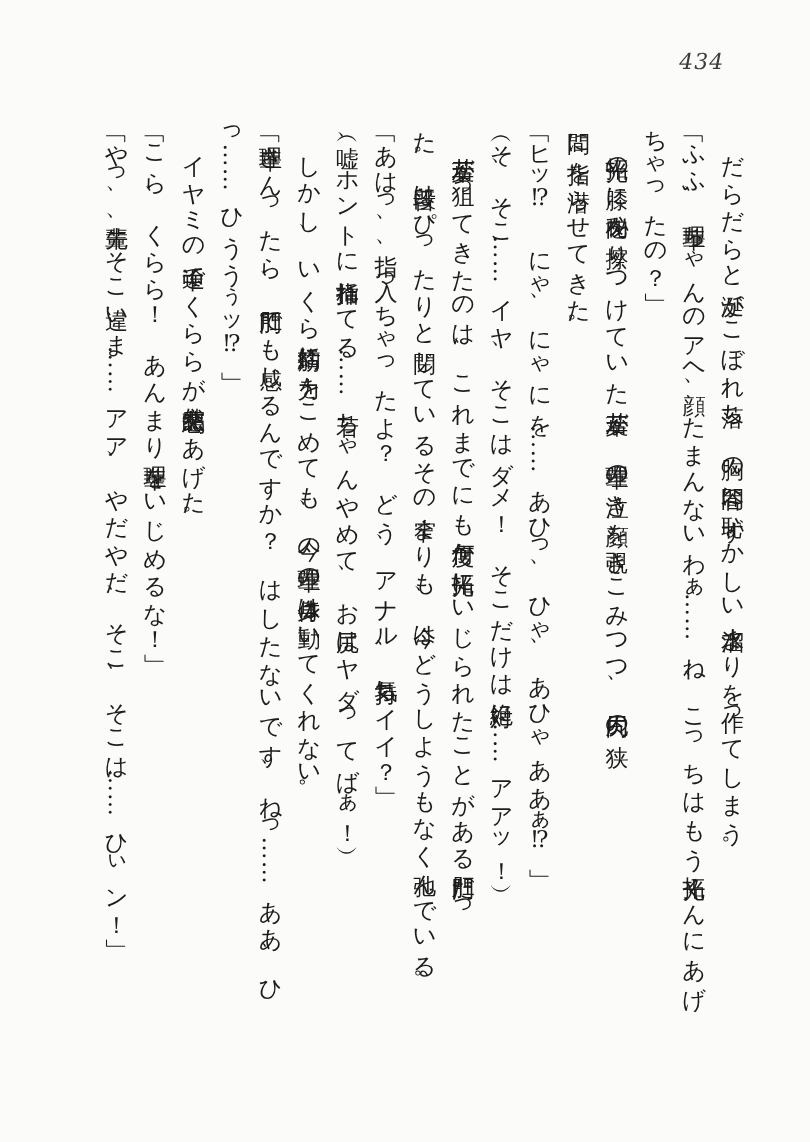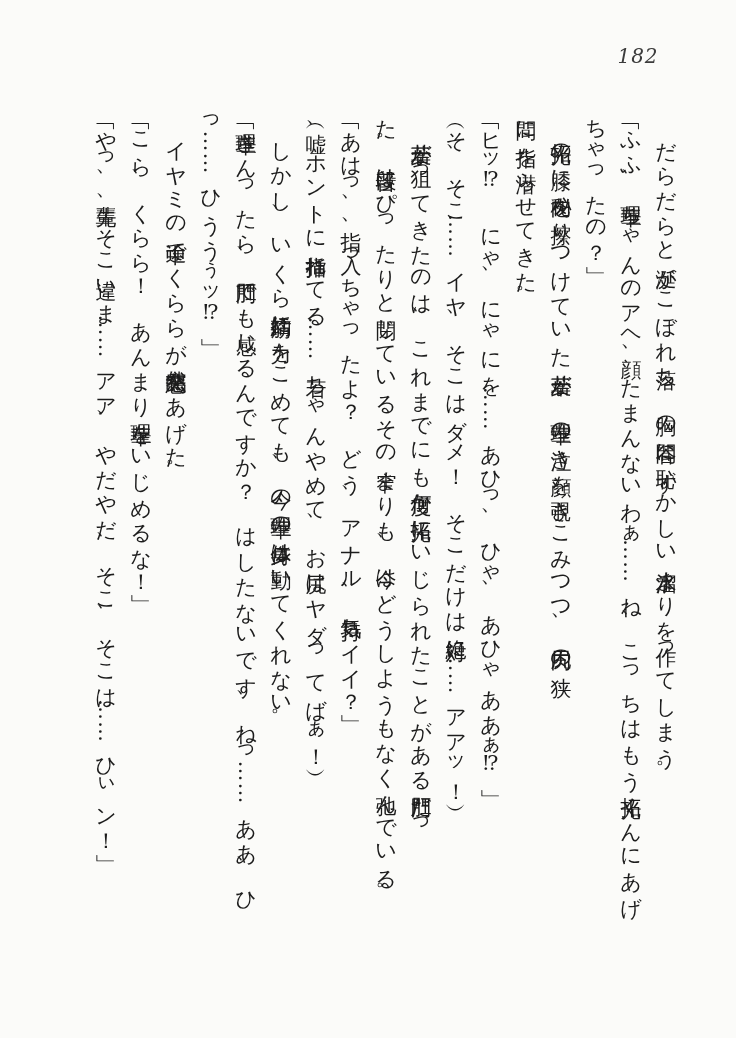--- a/index.html
+++ b/index.html
@@ -42,21 +42,21 @@
     white-space: pre;
     overflow: visible;
   }
   .ind0 { text-indent: 0; }
   .indh { text-indent: 11px; }  
   .ind1 { text-indent: 22px; }  
 </style>
 </head>
 <body>
 
-<div class="page-number">182</div>
+<div class="page-number">434</div>
 
 <div class="text-block">
   <div class="vline ind1">だらだらと涎がこぼれ落ち、胸の谷間に恥ずかしい水溜まりを作ってしまう。</div>
   <div class="vline indh">「ふふ、理華ちゃんのアヘ顔、たまんないわぁ……ね、こっちはもう拓光くんにあげ</div>
   <div class="vline ind0">ちゃったの？」</div>
   <div class="vline ind1">拓光の膝に秘肉を擦りつけていた若葉が、理華の泣き顔を覗きこみつつ、尻肉の狭</div>
   <div class="vline ind0">間に指を潜らせてきた。</div>
   <div class="vline indh">「ヒッ⁉　にゃ、にゃにを……あひっ、ひゃ、あひゃああぁ⁉」</div>
   <div class="vline indh">（そ、そこ……イヤ、そこはダメ！　そこだけは絶対に……アアッ！）</div>
   <div class="vline ind1">若葉が狙ってきたのは、これまでにも何度か拓光にいじられたことがある肛門だっ</div>

